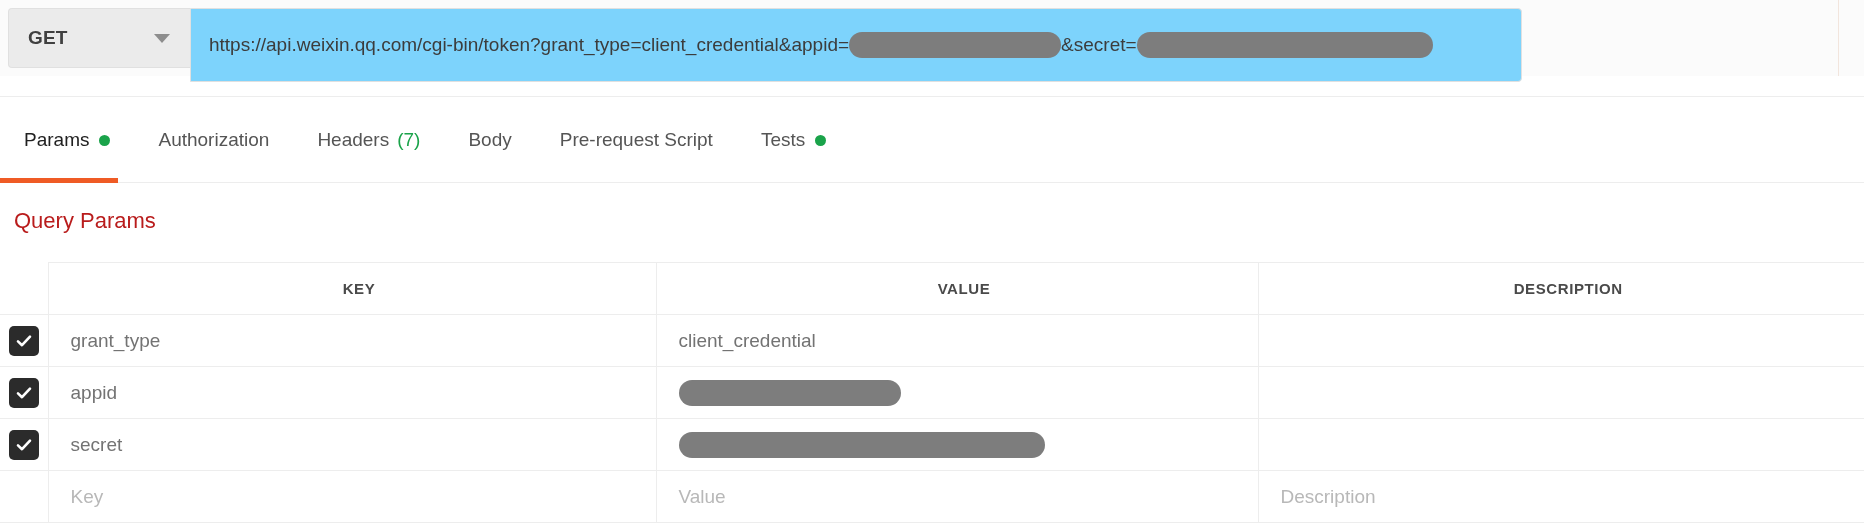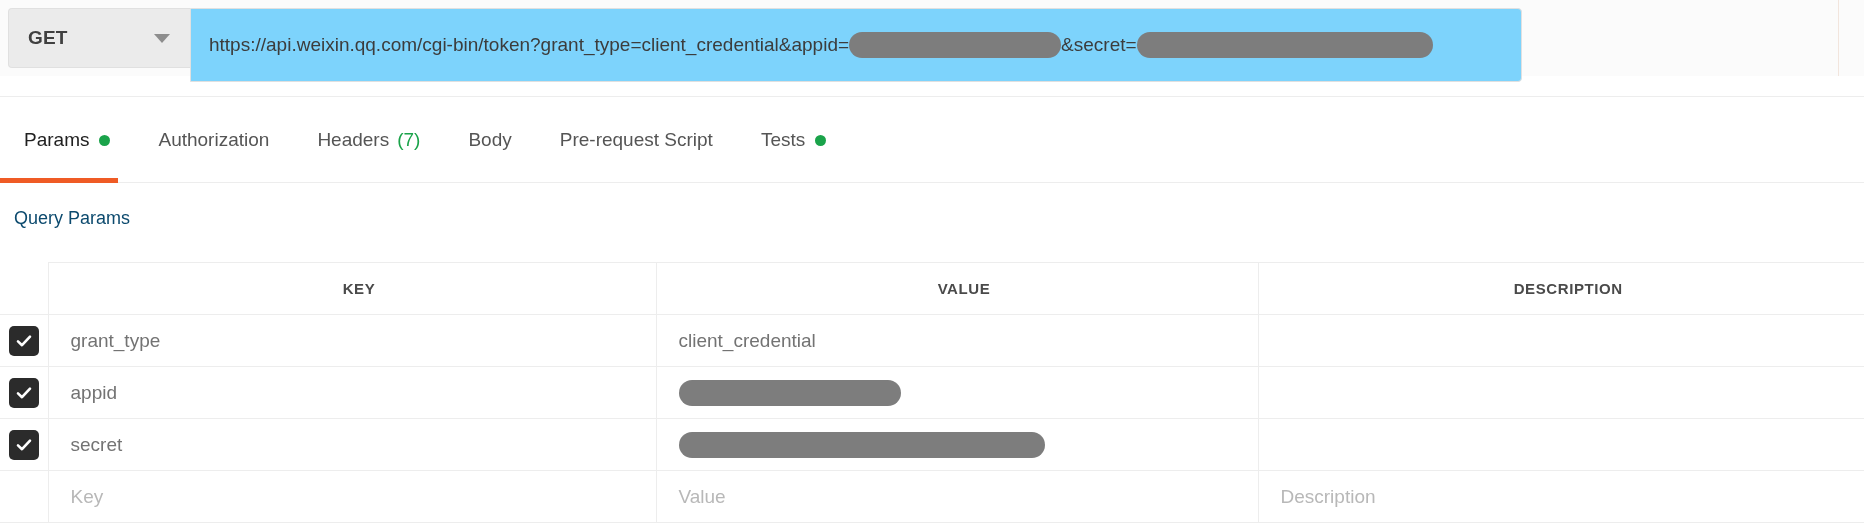--- a/index.html
+++ b/index.html
@@ -137,22 +137,22 @@
   .tab-count {
     color: #1aa34a;
     margin-left: 8px;
     font-size: 19px;
   }
 
   
   .section-title {
     position: absolute;
     left: 14px; top: 208px;
-    font-size: 18px;
-    color: #0c4a6e;
+    font-size: 22px;
+    color: #b91c1c;
   }
 
   .ptable {
     position: absolute;
     left: 0; top: 262px;
     width: 1864px;
     border-collapse: collapse;
     table-layout: fixed;
   }
   .ptable col.c-check { width: 48px; }

